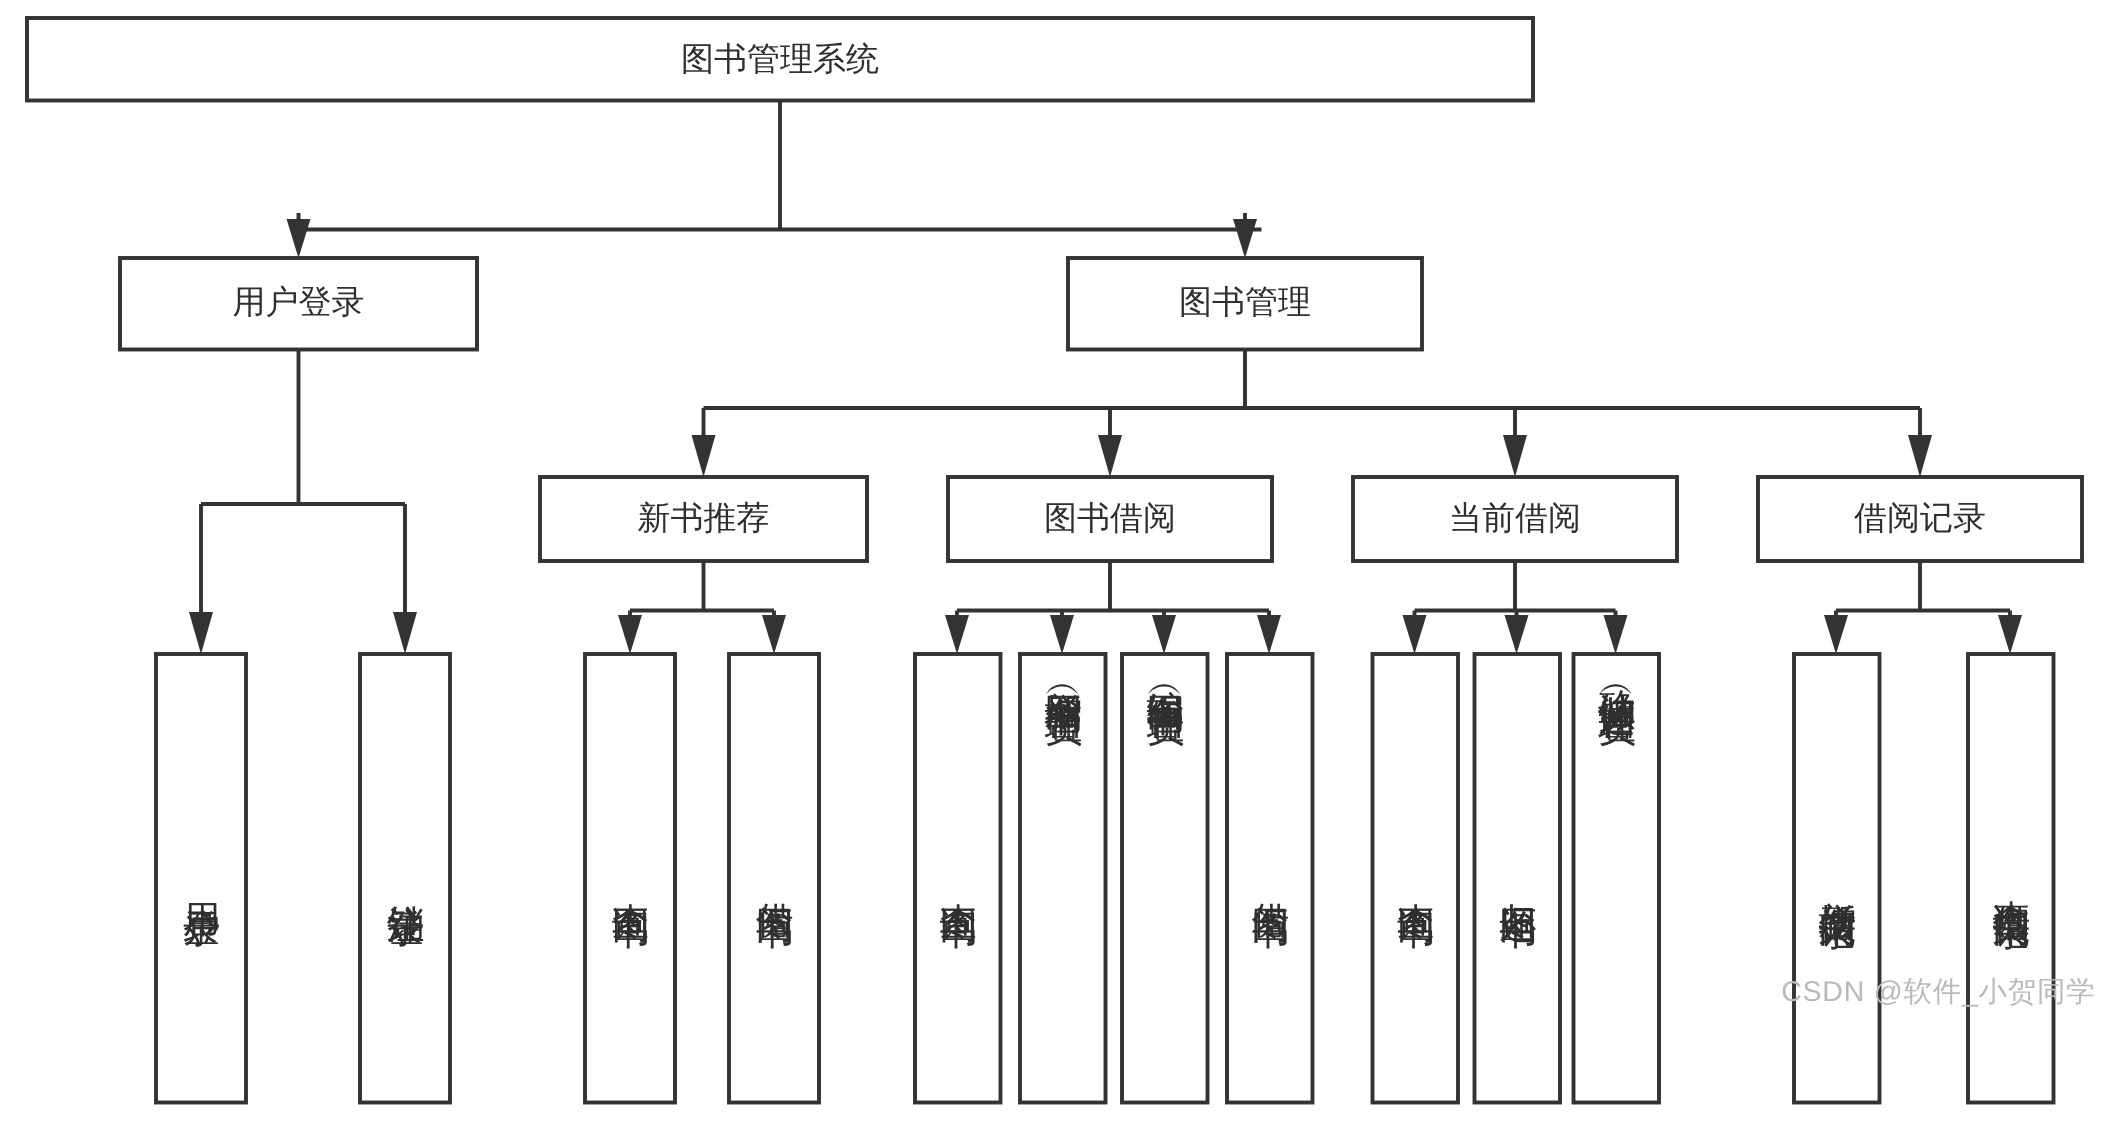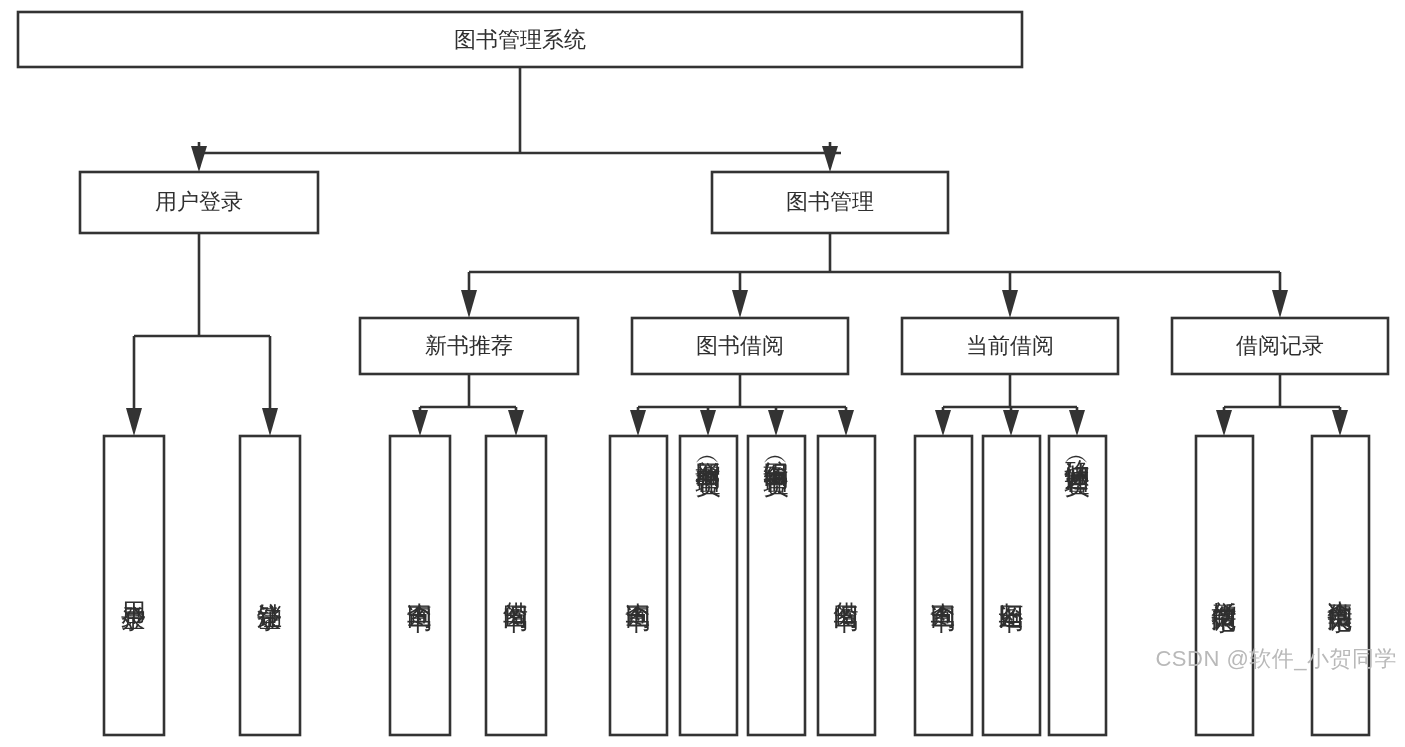--- a/index.html
+++ b/index.html
@@ -65,21 +65,21 @@
     letter-spacing: 2px;
     color: #2f2f2f;
     white-space: nowrap;
     text-align: center;
   }
   .watermark {
     position: absolute;
     right: 8px;
     bottom: 4px;
     font-family: "Liberation Sans", "DejaVu Sans", sans-serif;
-    font-size: 22px;
+    font-size: 19px;
     color: #b9b9b9;
     letter-spacing: 0.5px;
     white-space: nowrap;
   }
 </style>
 </head>
 <body>
 
 <div id="diagram-root">
 

